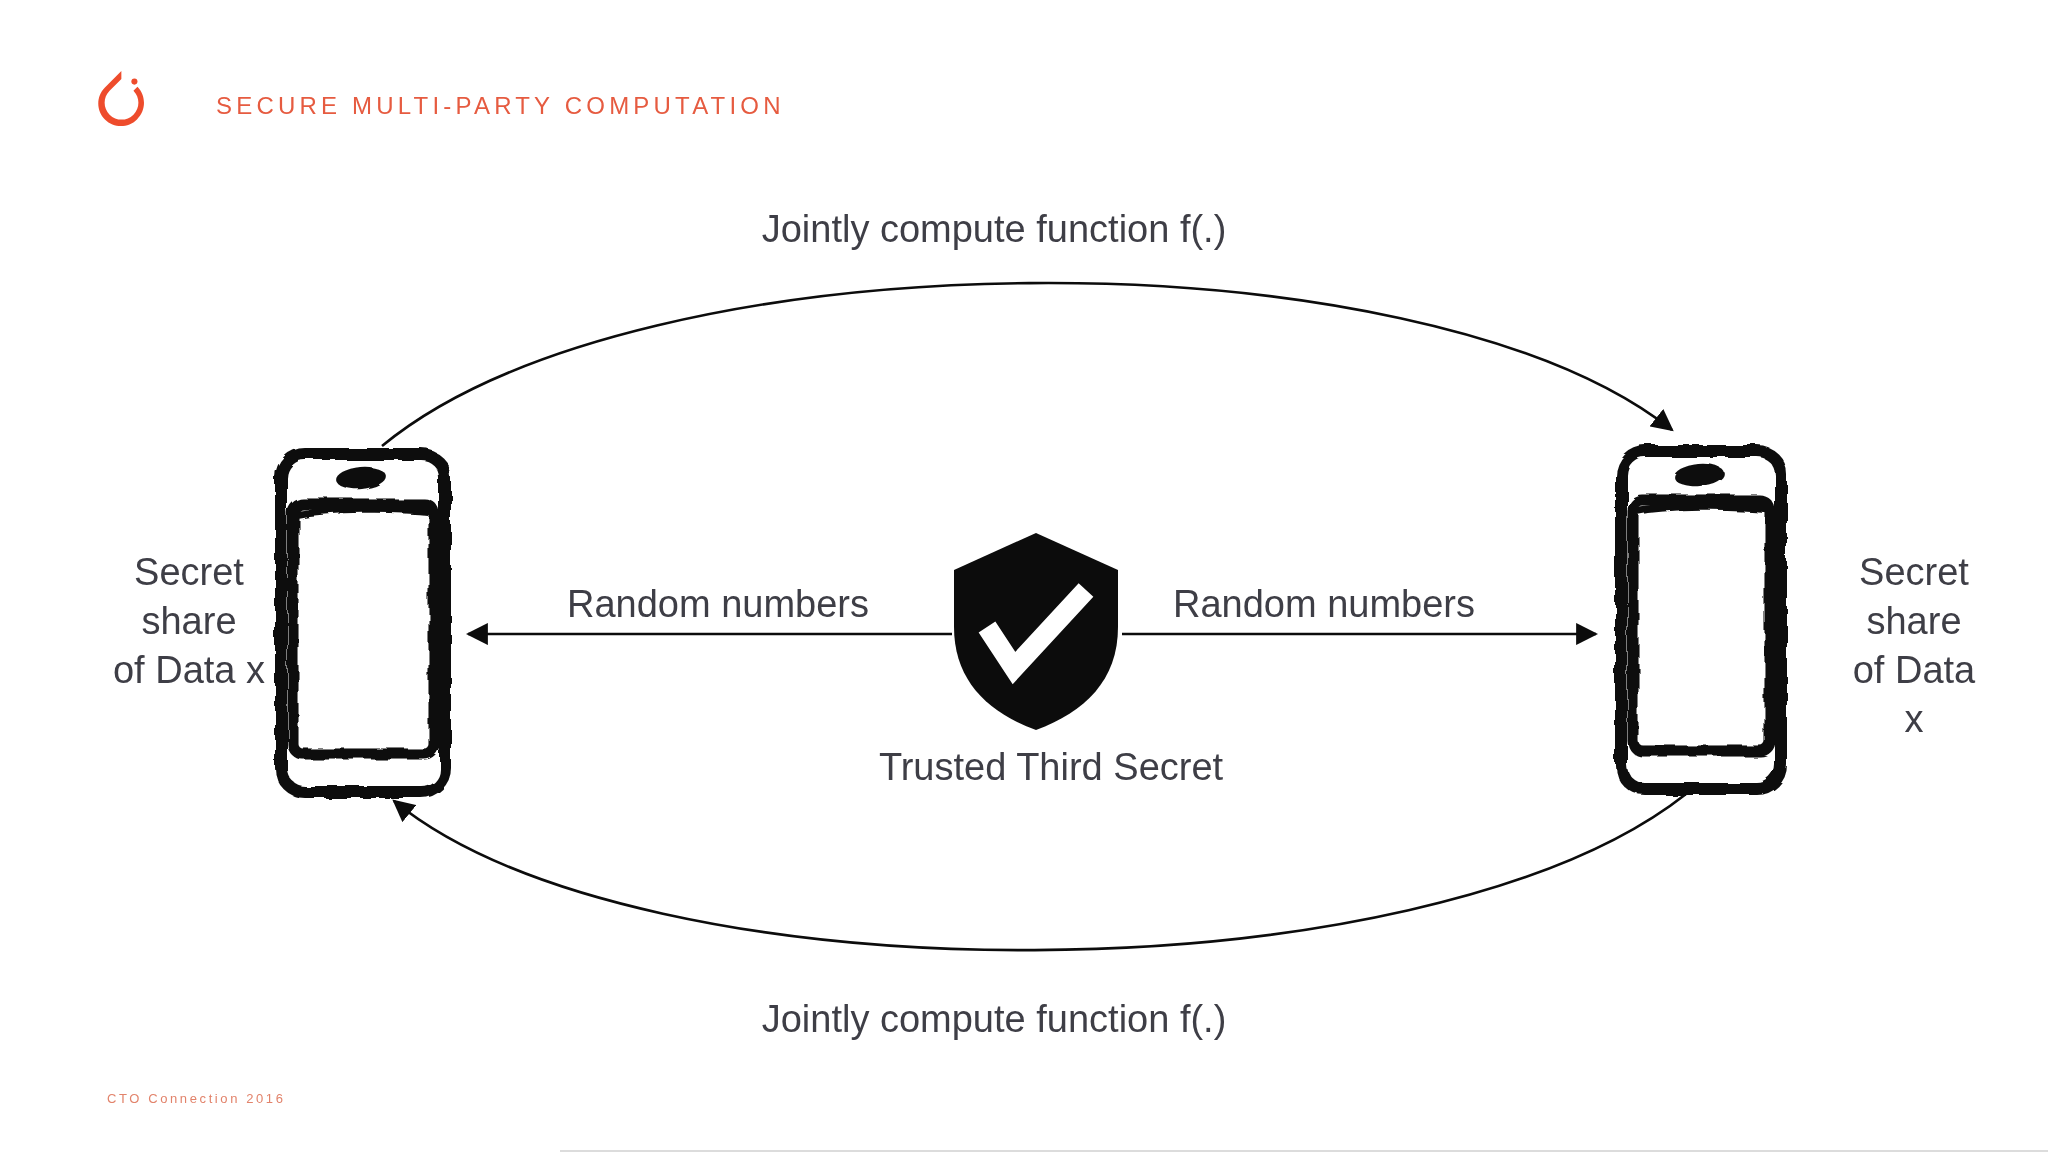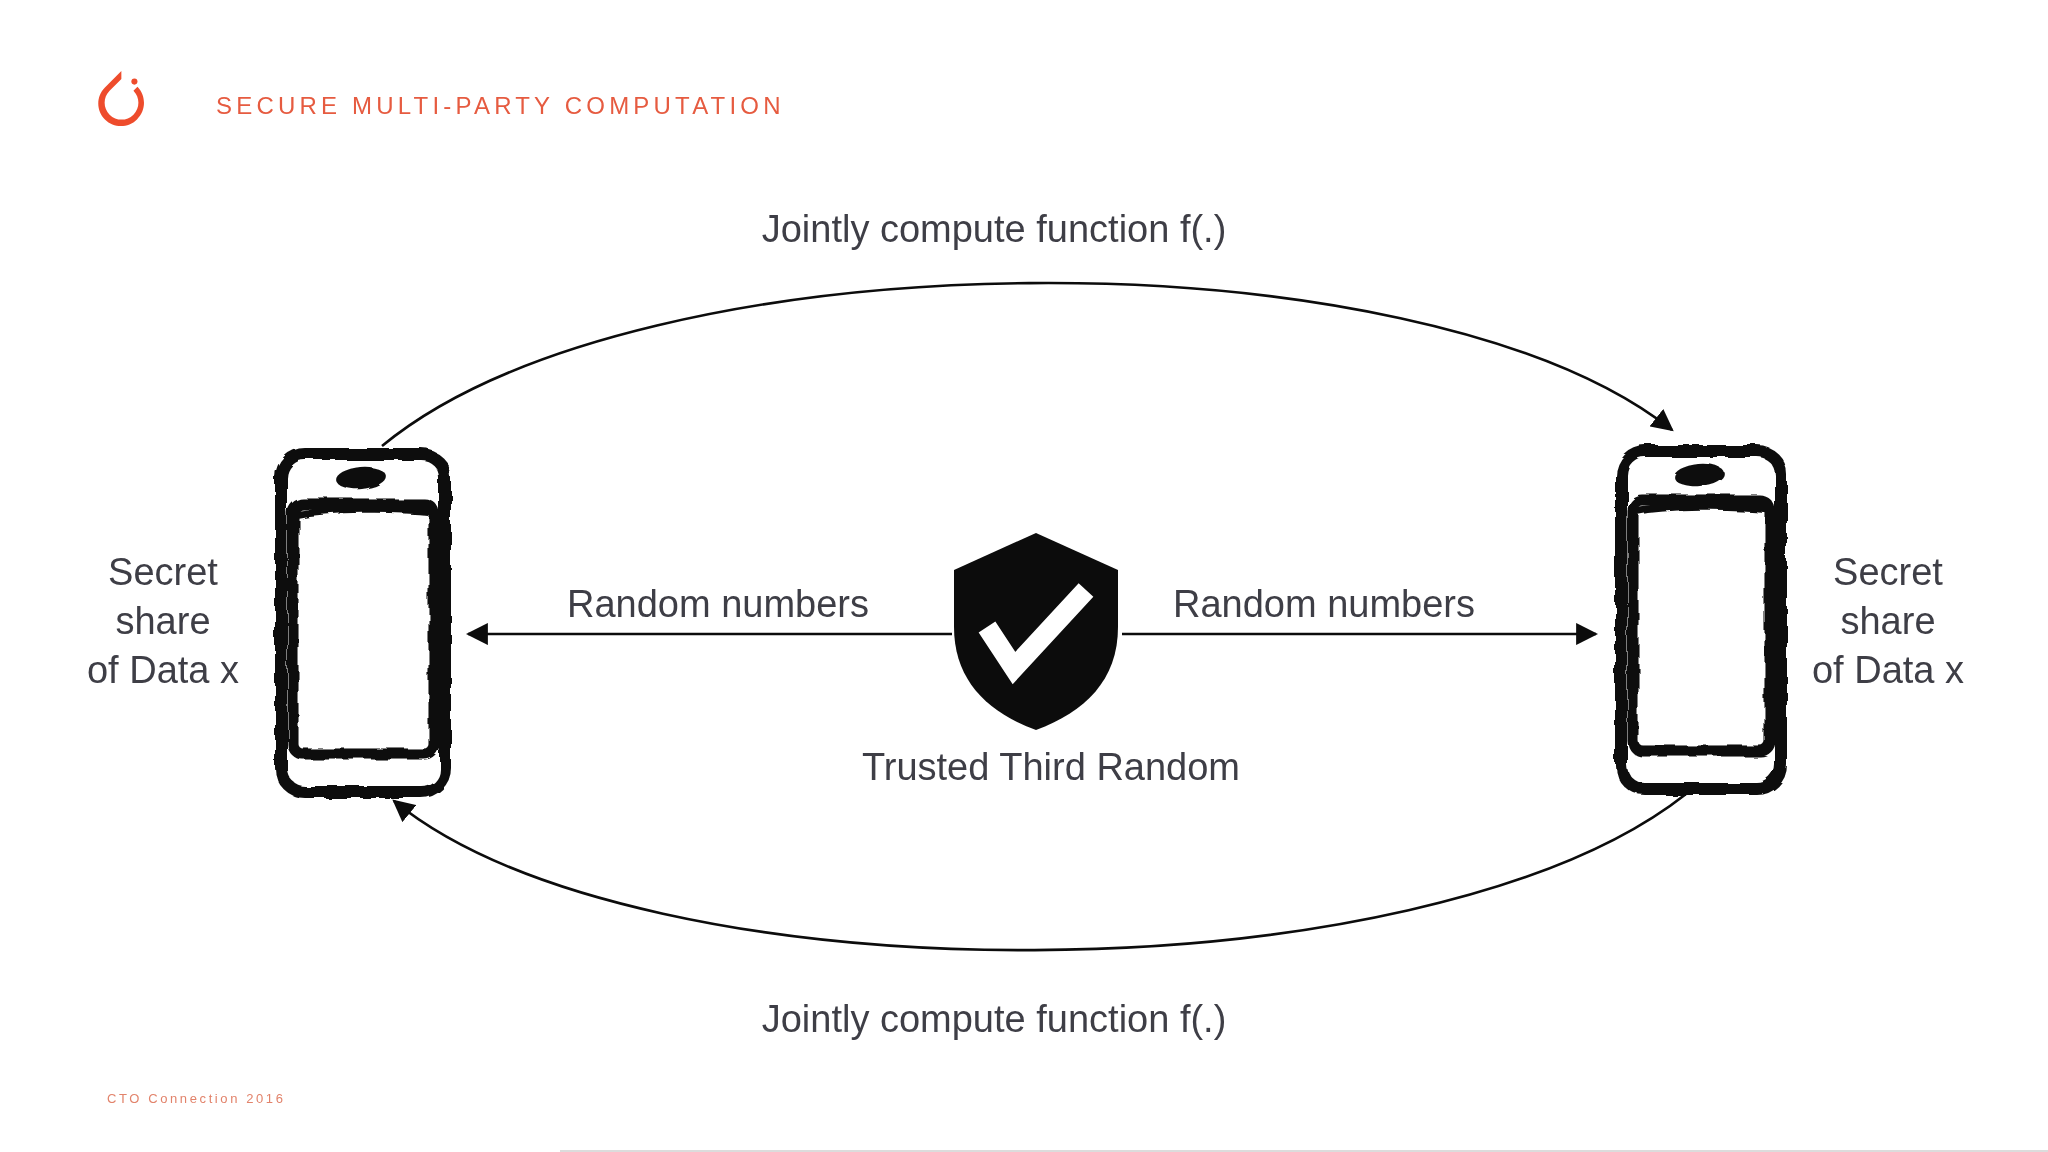--- a/index.html
+++ b/index.html
@@ -5,21 +5,21 @@
   html,body{margin:0;padding:0;background:#fff;}
   .slide{position:relative;width:2048px;height:1152px;background:#ffffff;overflow:hidden;
          font-family:"Liberation Sans",sans-serif;}
   .title{position:absolute;left:216px;top:84px;font-size:24px;letter-spacing:4.2px;
          color:#e65b40;white-space:nowrap;margin-top:8px;}
   .logo{position:absolute;left:97px;top:70px;}
   .art{position:absolute;left:0;top:0;}
   .label{position:absolute;transform:translateX(-50%);color:#3e3e46;font-size:38px;
          white-space:nowrap;}
   .caption{position:absolute;transform:translateX(-50%);color:#3e3e46;font-size:38px;
-         line-height:49px;white-space:pre-line;text-align:center;}
+         line-height:49px;white-space:pre-line;text-align:center;margin-left:26px;}
   .phone{position:absolute;}
   .footer{position:absolute;left:107px;top:1091px;font-size:13px;letter-spacing:2.6px;
          color:#e2836b;white-space:nowrap;}
   .bottom-line{position:absolute;left:560px;right:0;bottom:0;height:2px;background:#dcdcdc;}
 </style>
 </head>
 <body>
 
 <div class="slide">
 
@@ -83,21 +83,21 @@
   </svg>
 
   <div class="label" style="left:994px;top:208px;">Jointly compute function f(.)</div>
 
   <div class="label" style="left:994px;top:998px;">Jointly compute function f(.)</div>
 
   <div class="label" style="left:718px;top:583px;">Random numbers</div>
 
   <div class="label" style="left:1324px;top:583px;">Random numbers</div>
 
-  <div class="label" style="left:1051px;top:746px;">Trusted Third Random</div>
+  <div class="label" style="left:1051px;top:746px;">Trusted Third Secret</div>
 
   <div class="caption" style="left:163px;top:548px;">Secret
 share
 of Data x</div>
 
   <div class="caption" style="left:1888px;top:548px;">Secret
 share
 of Data x</div>
 
   <div class="footer">CTO Connection 2016</div>

